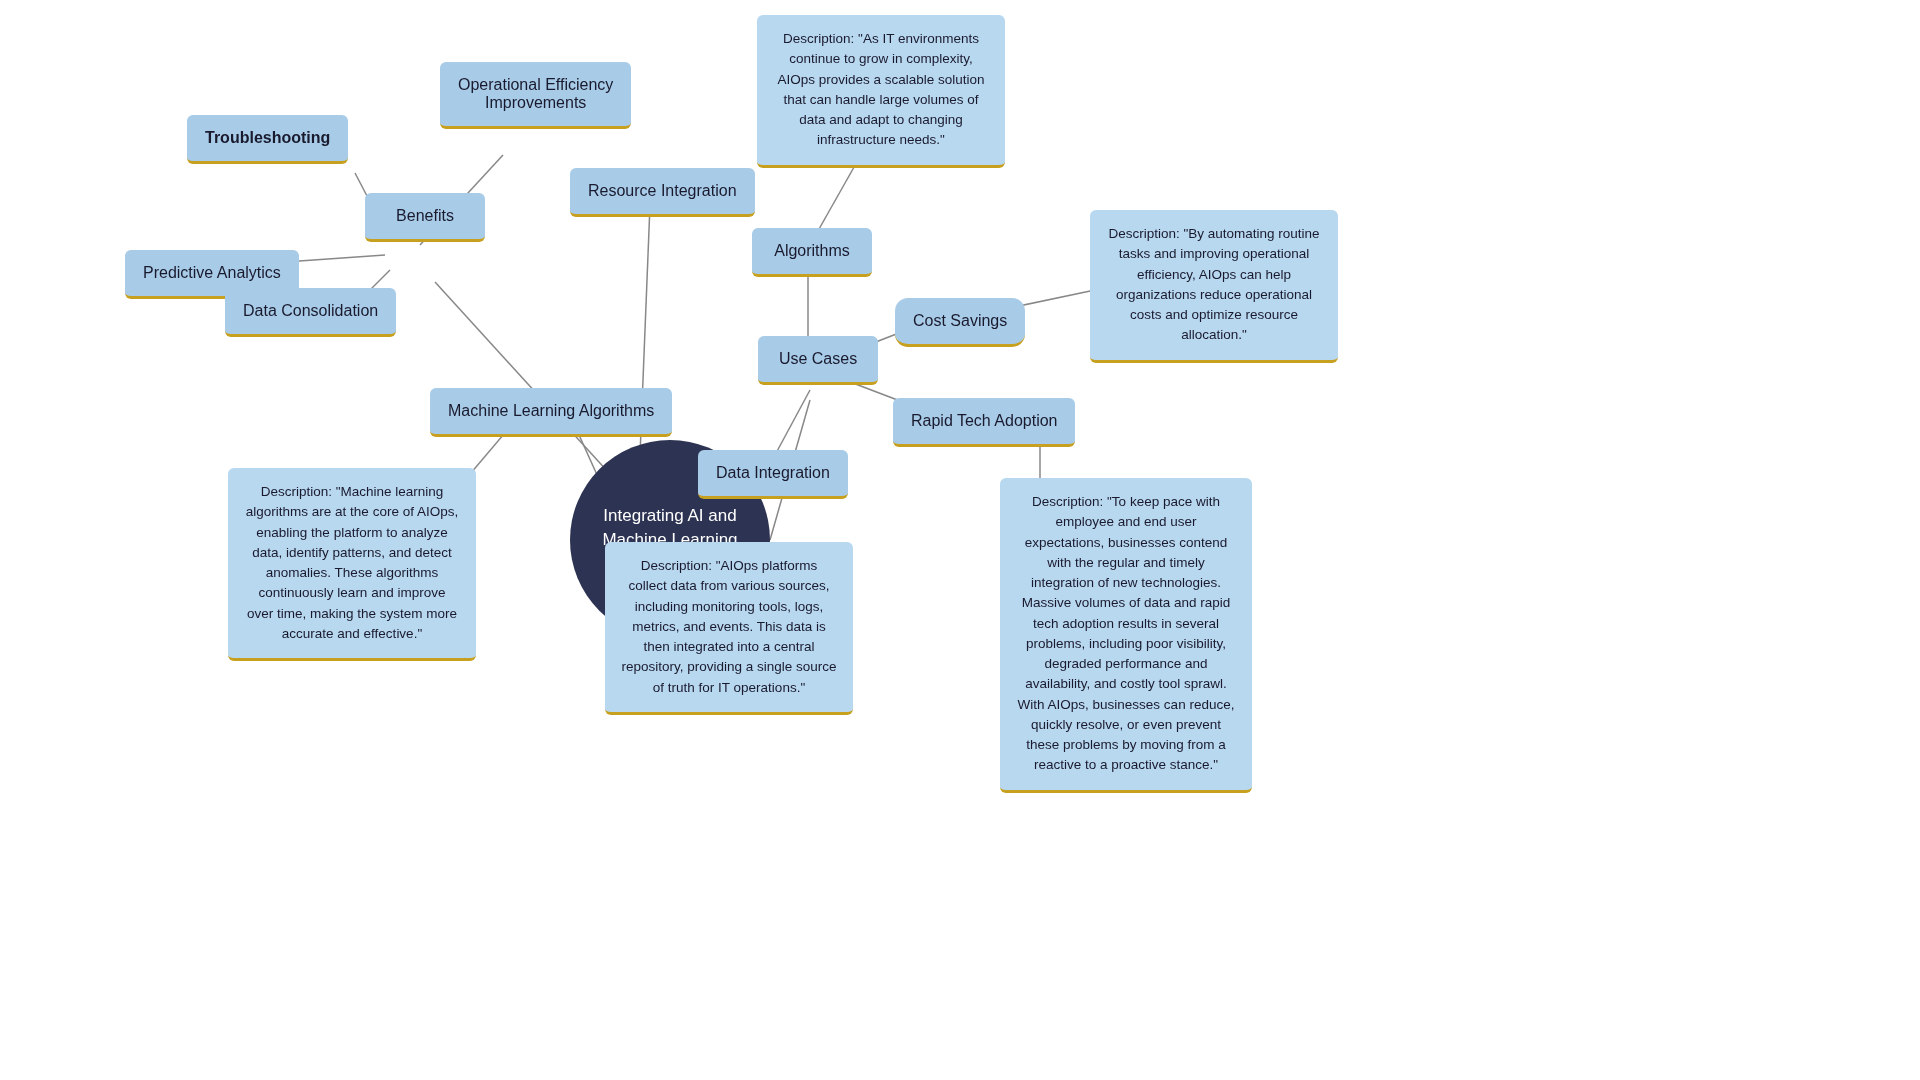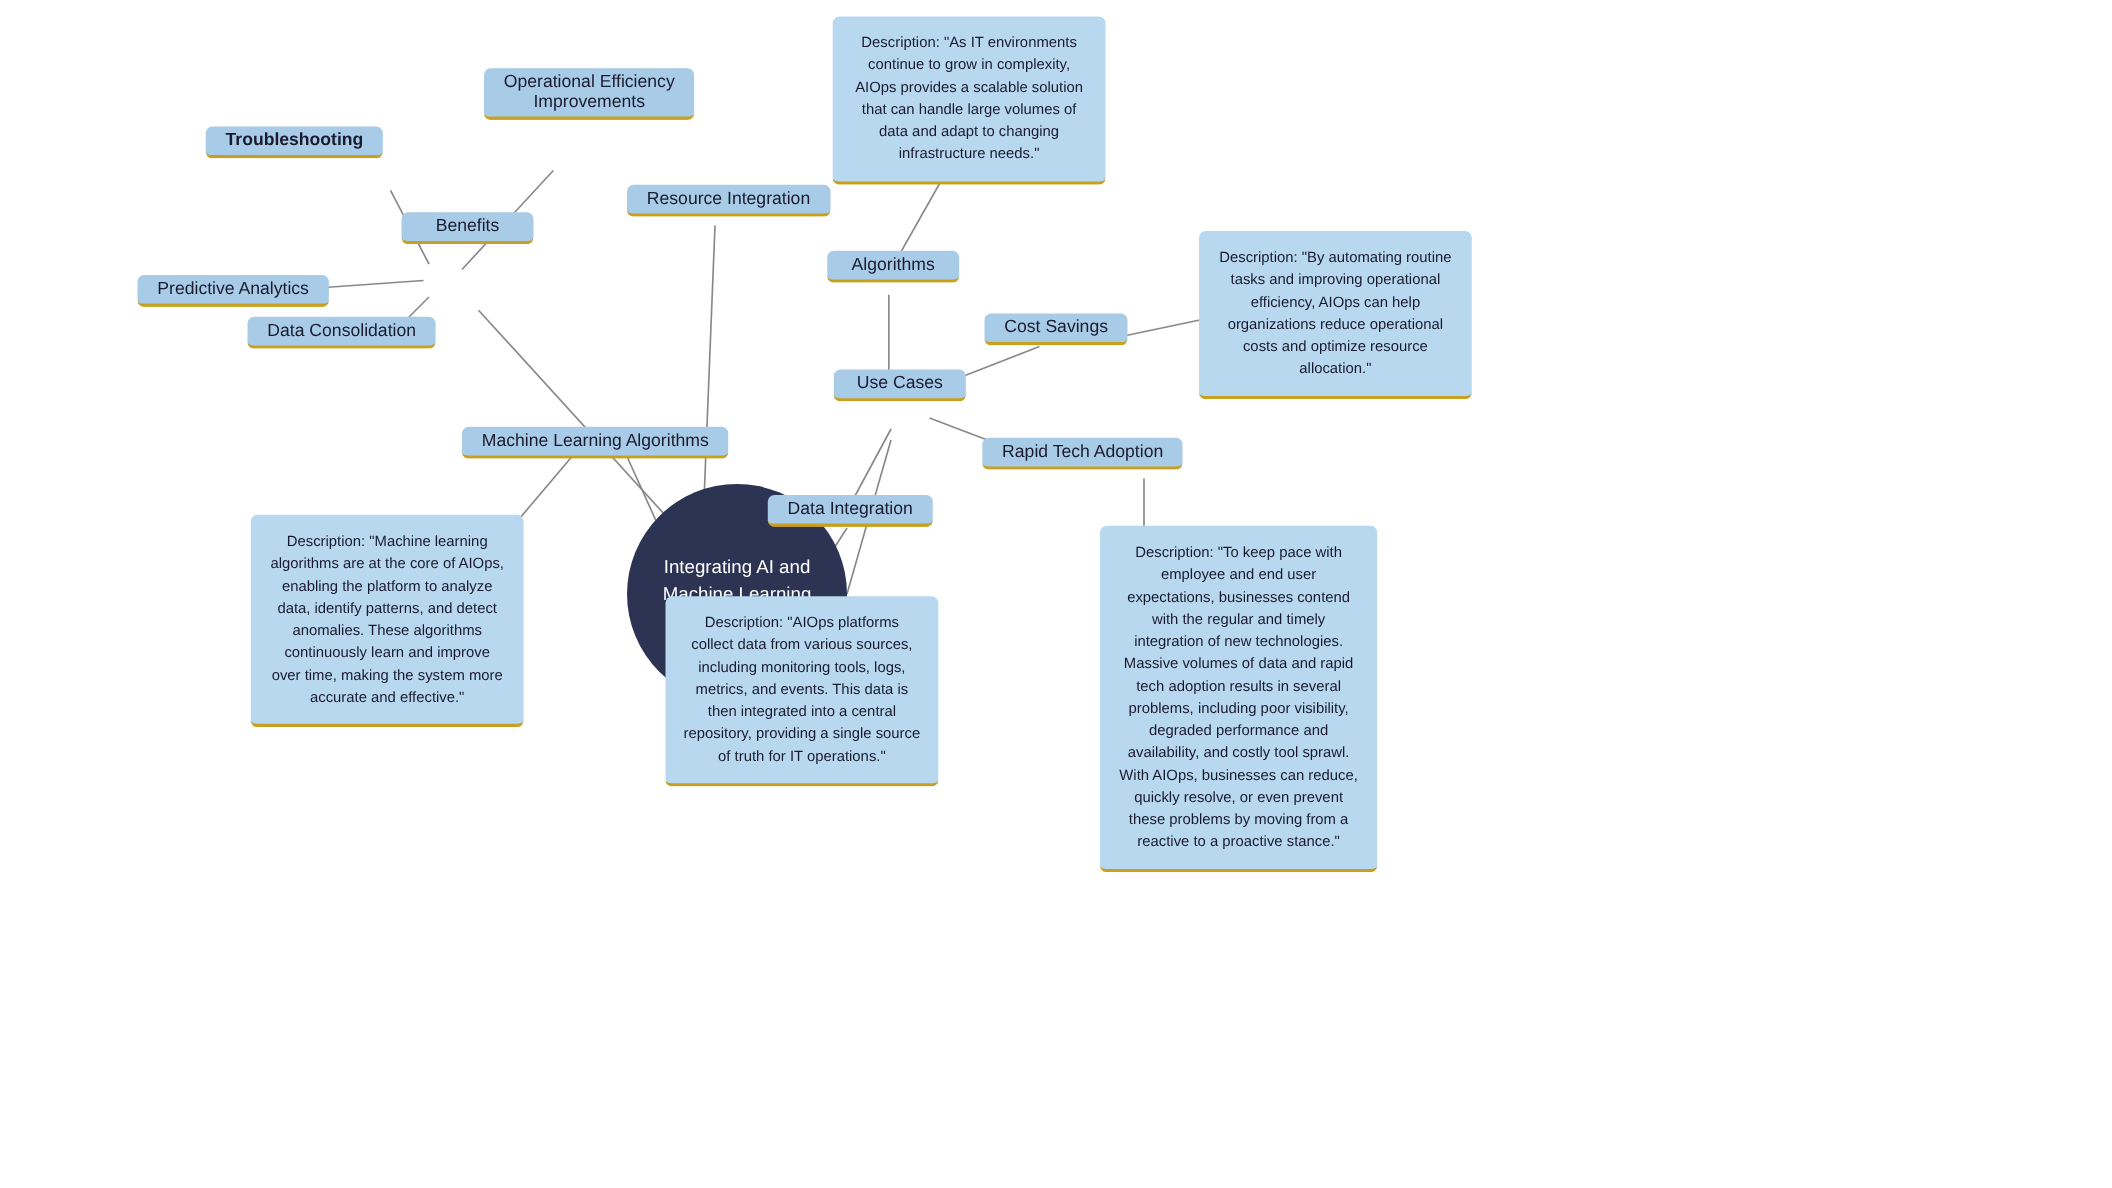--- a/index.html
+++ b/index.html
@@ -34,21 +34,21 @@
       text-align: center;
       color: #ffffff;
       font-size: 17px;
       font-weight: 500;
       padding: 20px;
       line-height: 1.4;
     }
     .topic-box {
       background: #a8cce8;
       border-radius: 6px;
-      padding: 4px 18px;
+      padding: 14px 18px;
       text-align: center;
       font-size: 16px;
       color: #1a1a2e;
       font-weight: 500;
       border-bottom: 3px solid #c8a020;
       min-width: 120px;
     }
     .desc-box {
       background: #b8d8f0;
       border-radius: 6px;
@@ -123,33 +123,33 @@
 </div>
 
 <div class="node topic-box" style="left:225px; top:288px;">
   <span>Data Consolidation</span>
 </div>
 
 <div class="node topic-box" style="left:570px; top:168px;">
   <span>Resource Integration</span>
 </div>
 
-<div class="node topic-box" style="left:420px; top:388px; min-width:200px;text-align:right;">
+<div class="node topic-box" style="left:430px; top:388px; min-width:200px;text-align:right;">
   <span>Machine Learning Algorithms</span>
 </div>
 
 <div class="node topic-box" style="left:758px; top:336px;">
   <span>Use Cases</span>
 </div>
 
 <div class="node topic-box" style="left:752px; top:228px;">
   <span>Algorithms</span>
 </div>
 
-<div class="node topic-box" style="left:895px; top:285px;">
+<div class="node topic-box" style="left:895px; top:298px;border-radius:13px;">
   <span>Cost Savings</span>
 </div>
 
 <div class="node topic-box" style="left:893px; top:398px; min-width:170px;">
   <span>Rapid Tech Adoption</span>
 </div>
 
 <div class="node topic-box" style="left:698px; top:450px;">
   <span>Data Integration</span>
 </div>

